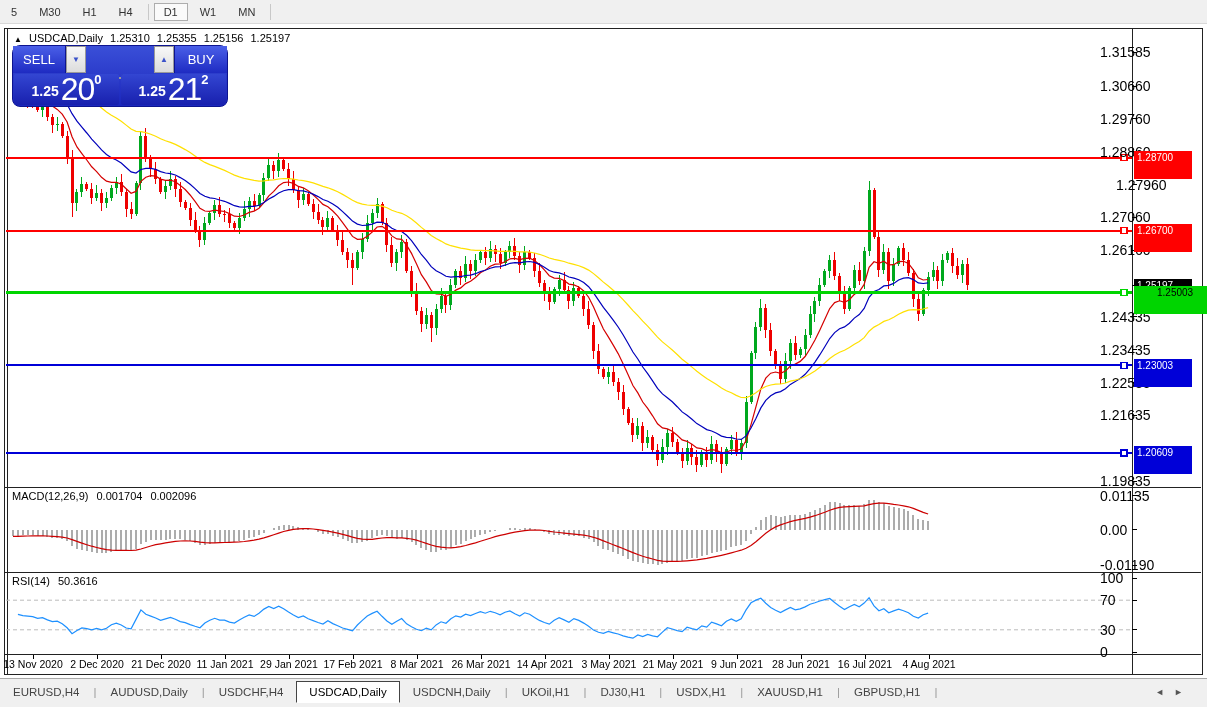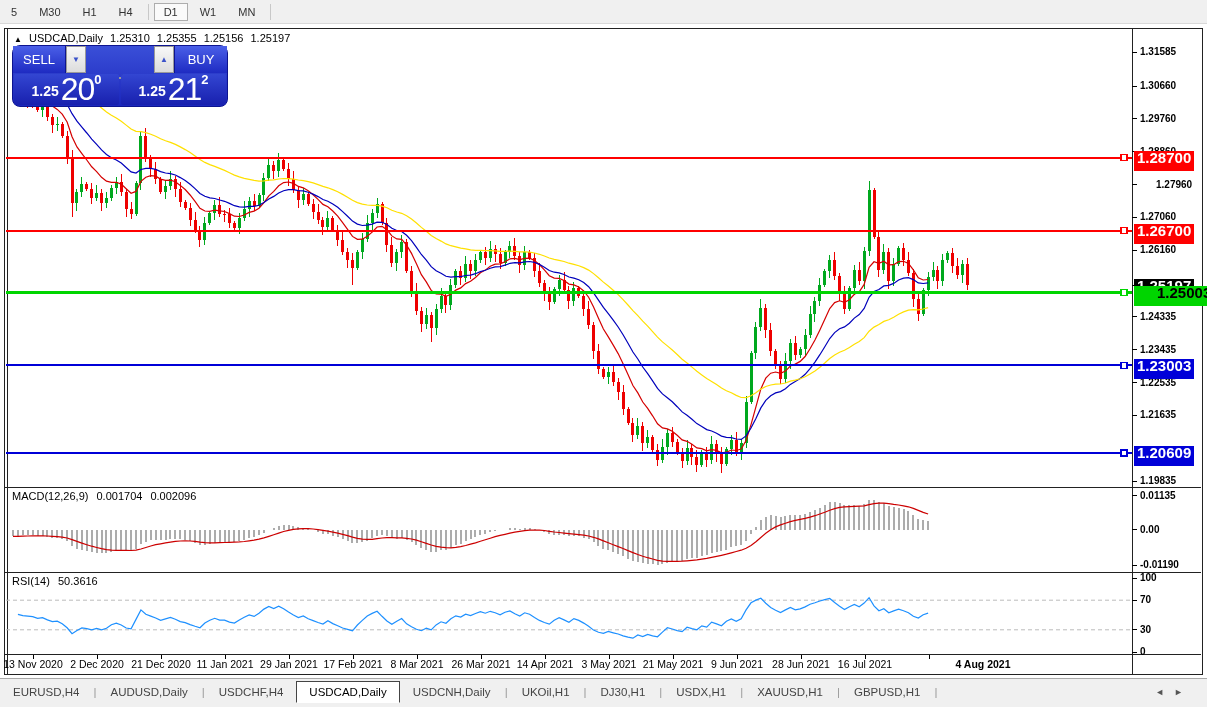--- a/index.html
+++ b/index.html
@@ -17,23 +17,23 @@
   #inner-edge{position:absolute;left:2px;top:0;width:1px;height:100%;background:#222;}
   #chart-title{position:absolute;left:14px;top:32px;font-size:11px;color:#000;z-index:30;}
   #chart-title span{margin-right:4px;}
   #collapse{font-size:8px;margin-right:4px;}
   .ind-label{position:absolute;font-size:11px;color:#000;z-index:25;}
   .ind-label span{margin-right:5px;}
   #macd-label{left:12px;top:490px;}
   #rsi-label{left:12px;top:575px;}
   #chart-svg{position:absolute;left:0;top:0;z-index:5;}
   #labels-layer{position:absolute;left:0;top:0;width:1207px;height:707px;z-index:20;pointer-events:none;}
-  .ytick{position:absolute;left:1140px;font-size:10px;color:#000;height:12px;line-height:12px;font-weight:bold;}
-  .plabel{position:absolute;left:1134px;font-size:15px;height:20px;line-height:13px;
-    padding:0 3px;color:#fff;min-width:52px;font-weight:bold;}
+  .ytick{position:absolute;left:1100px;font-size:14px;color:#000;height:12px;line-height:12px;}
+  .plabel{position:absolute;left:1134px;font-size:10px;height:28px;line-height:13px;
+    padding:0 3px;color:#fff;min-width:52px;}
   .dlabel{position:absolute;top:658px;font-size:10.5px;color:#000;transform:translateX(-50%);white-space:nowrap;}
   
   #trade-panel{position:absolute;left:12px;top:45px;width:214px;height:60px;z-index:40;
     background:linear-gradient(#3a4fd8,#1b27bc);border:1px solid #0d148f;border-radius:8px;
     display:flex;flex-direction:column;}
   .tp-row1{display:flex;height:27px;}
   .tp-btn{flex:0 0 52px;color:#fff;font-size:13px;display:flex;align-items:center;justify-content:center;
     background:linear-gradient(#4a5fe8,#1e2bc2);border-right:1px solid #0d148f;cursor:pointer;}
   .tp-btn.buy{border-right:none;border-left:1px solid #0d148f;}
   .spin-btn{flex:0 0 18px;background:linear-gradient(#f8f8f8,#dcdcdc);border:1px solid #9a9a9a;
@@ -809,21 +809,21 @@
       <div class="dlabel" style="left: 289px;">29 Jan 2021</div>
       <div class="dlabel" style="left: 353px;">17 Feb 2021</div>
       <div class="dlabel" style="left: 417px;">8 Mar 2021</div>
       <div class="dlabel" style="left: 481px;">26 Mar 2021</div>
       <div class="dlabel" style="left: 545px;">14 Apr 2021</div>
       <div class="dlabel" style="left: 609px;">3 May 2021</div>
       <div class="dlabel" style="left: 673px;">21 May 2021</div>
       <div class="dlabel" style="left: 737px;">9 Jun 2021</div>
       <div class="dlabel" style="left: 801px;">28 Jun 2021</div>
       <div class="dlabel" style="left: 865px;">16 Jul 2021</div>
-      <div class="dlabel" style="left: 983px; font-weight: bold;">4 Aug 2021</div>
+      <div class="dlabel" style="left: 929px;">4 Aug 2021</div>
     </div>
 
   <div id="tab-bar">
     <span class="tab">EURUSD,H4</span>
       <span class="tabsep">|</span>
     <span class="tab">AUDUSD,Daily</span>
       <span class="tabsep">|</span>
     <span class="tab">USDCHF,H4</span>
     <span class="tab active">USDCAD,Daily</span>
     <span class="tab">USDCNH,Daily</span>

